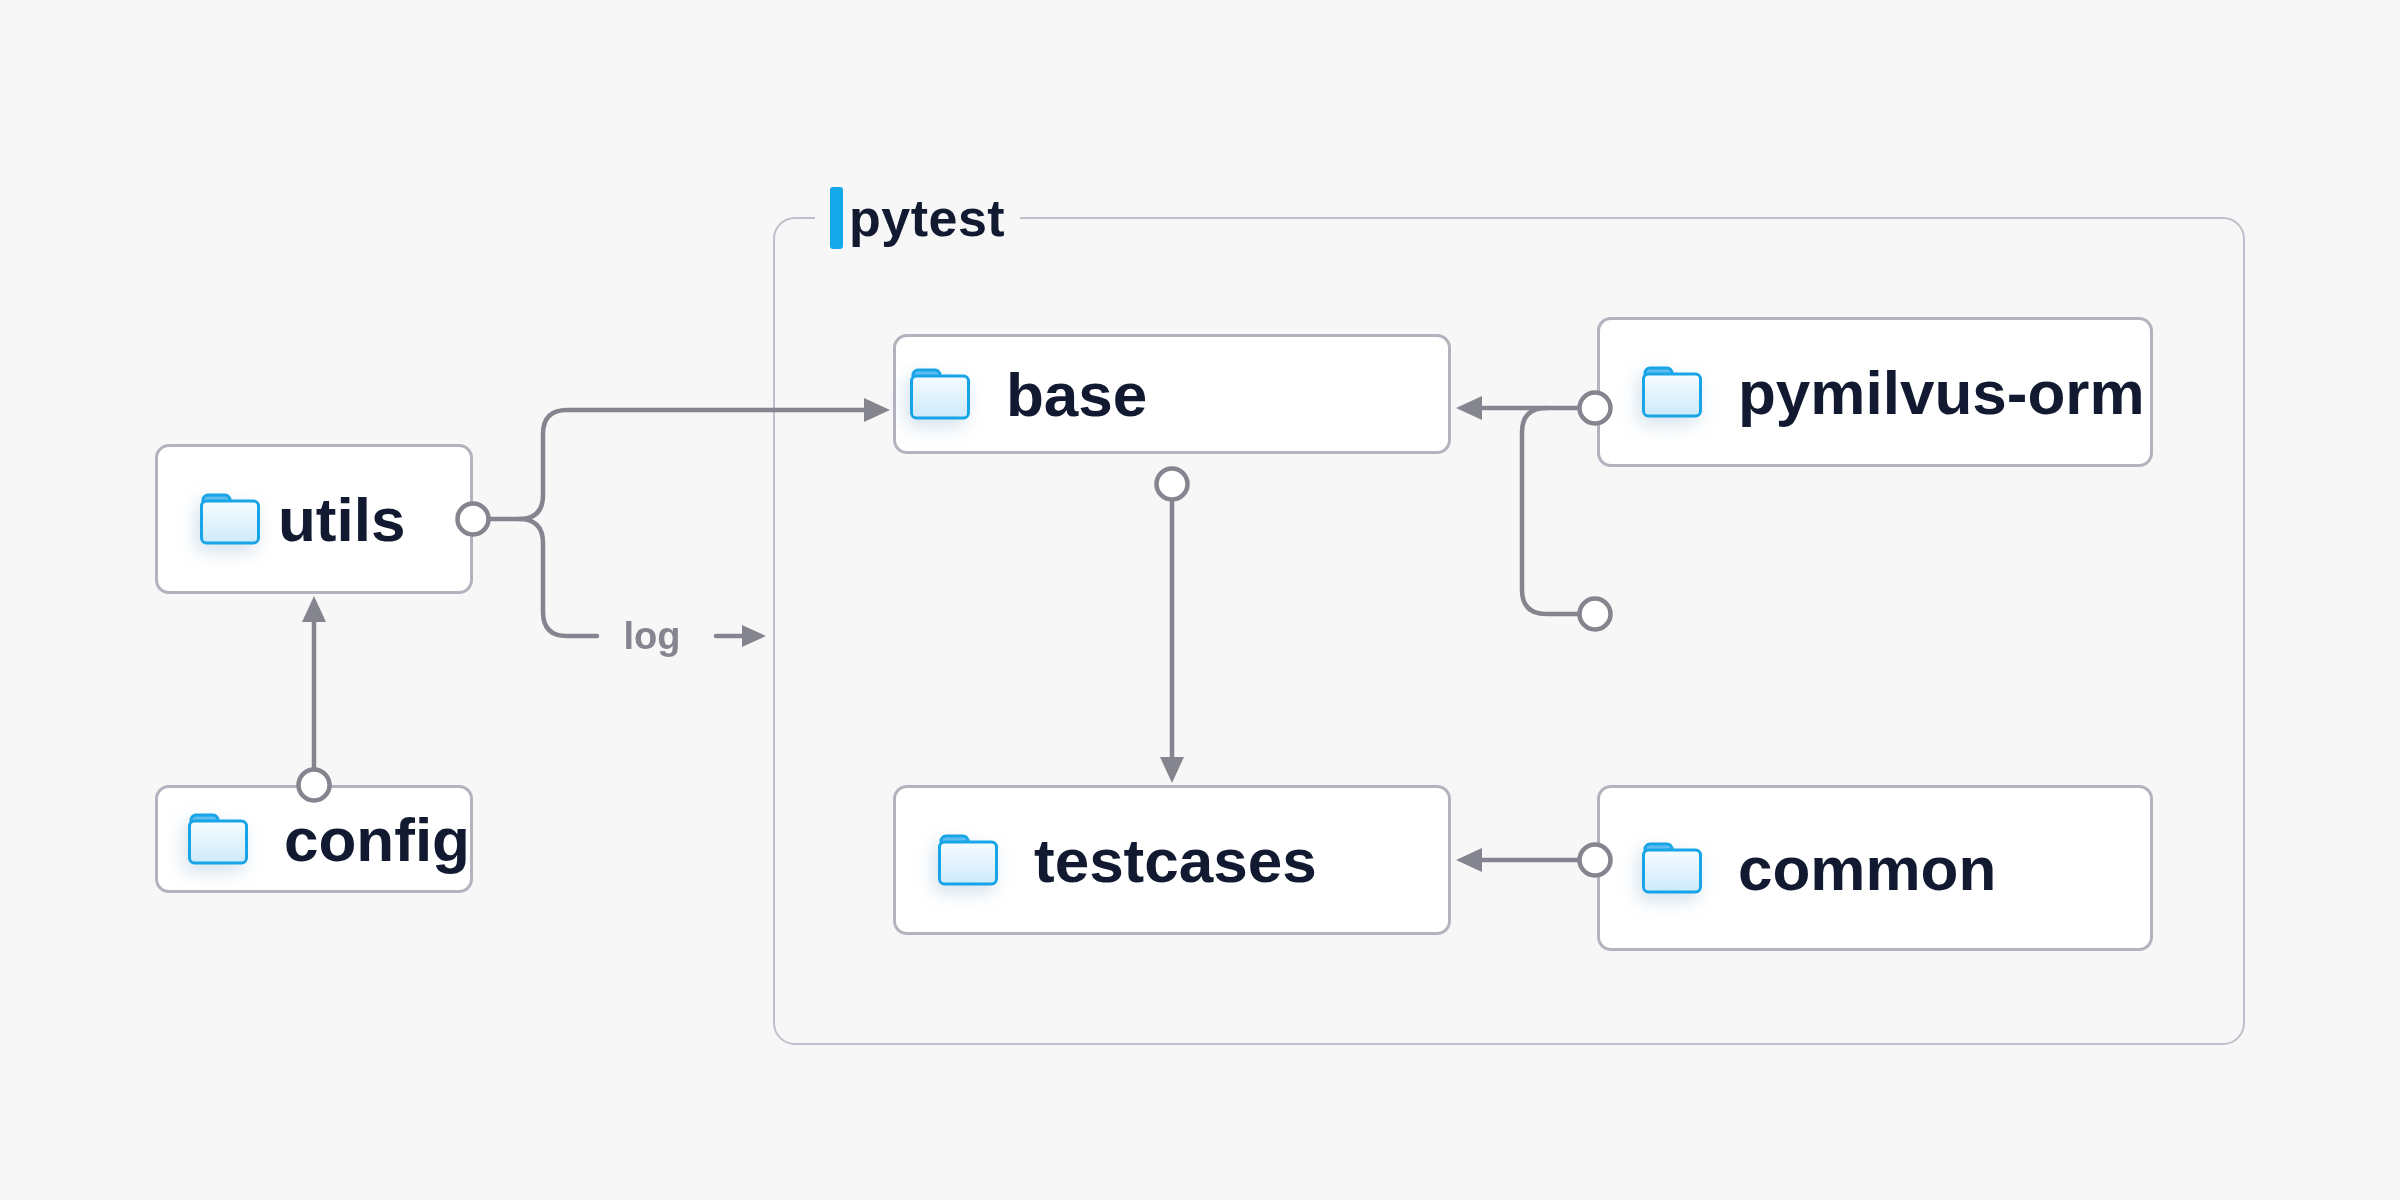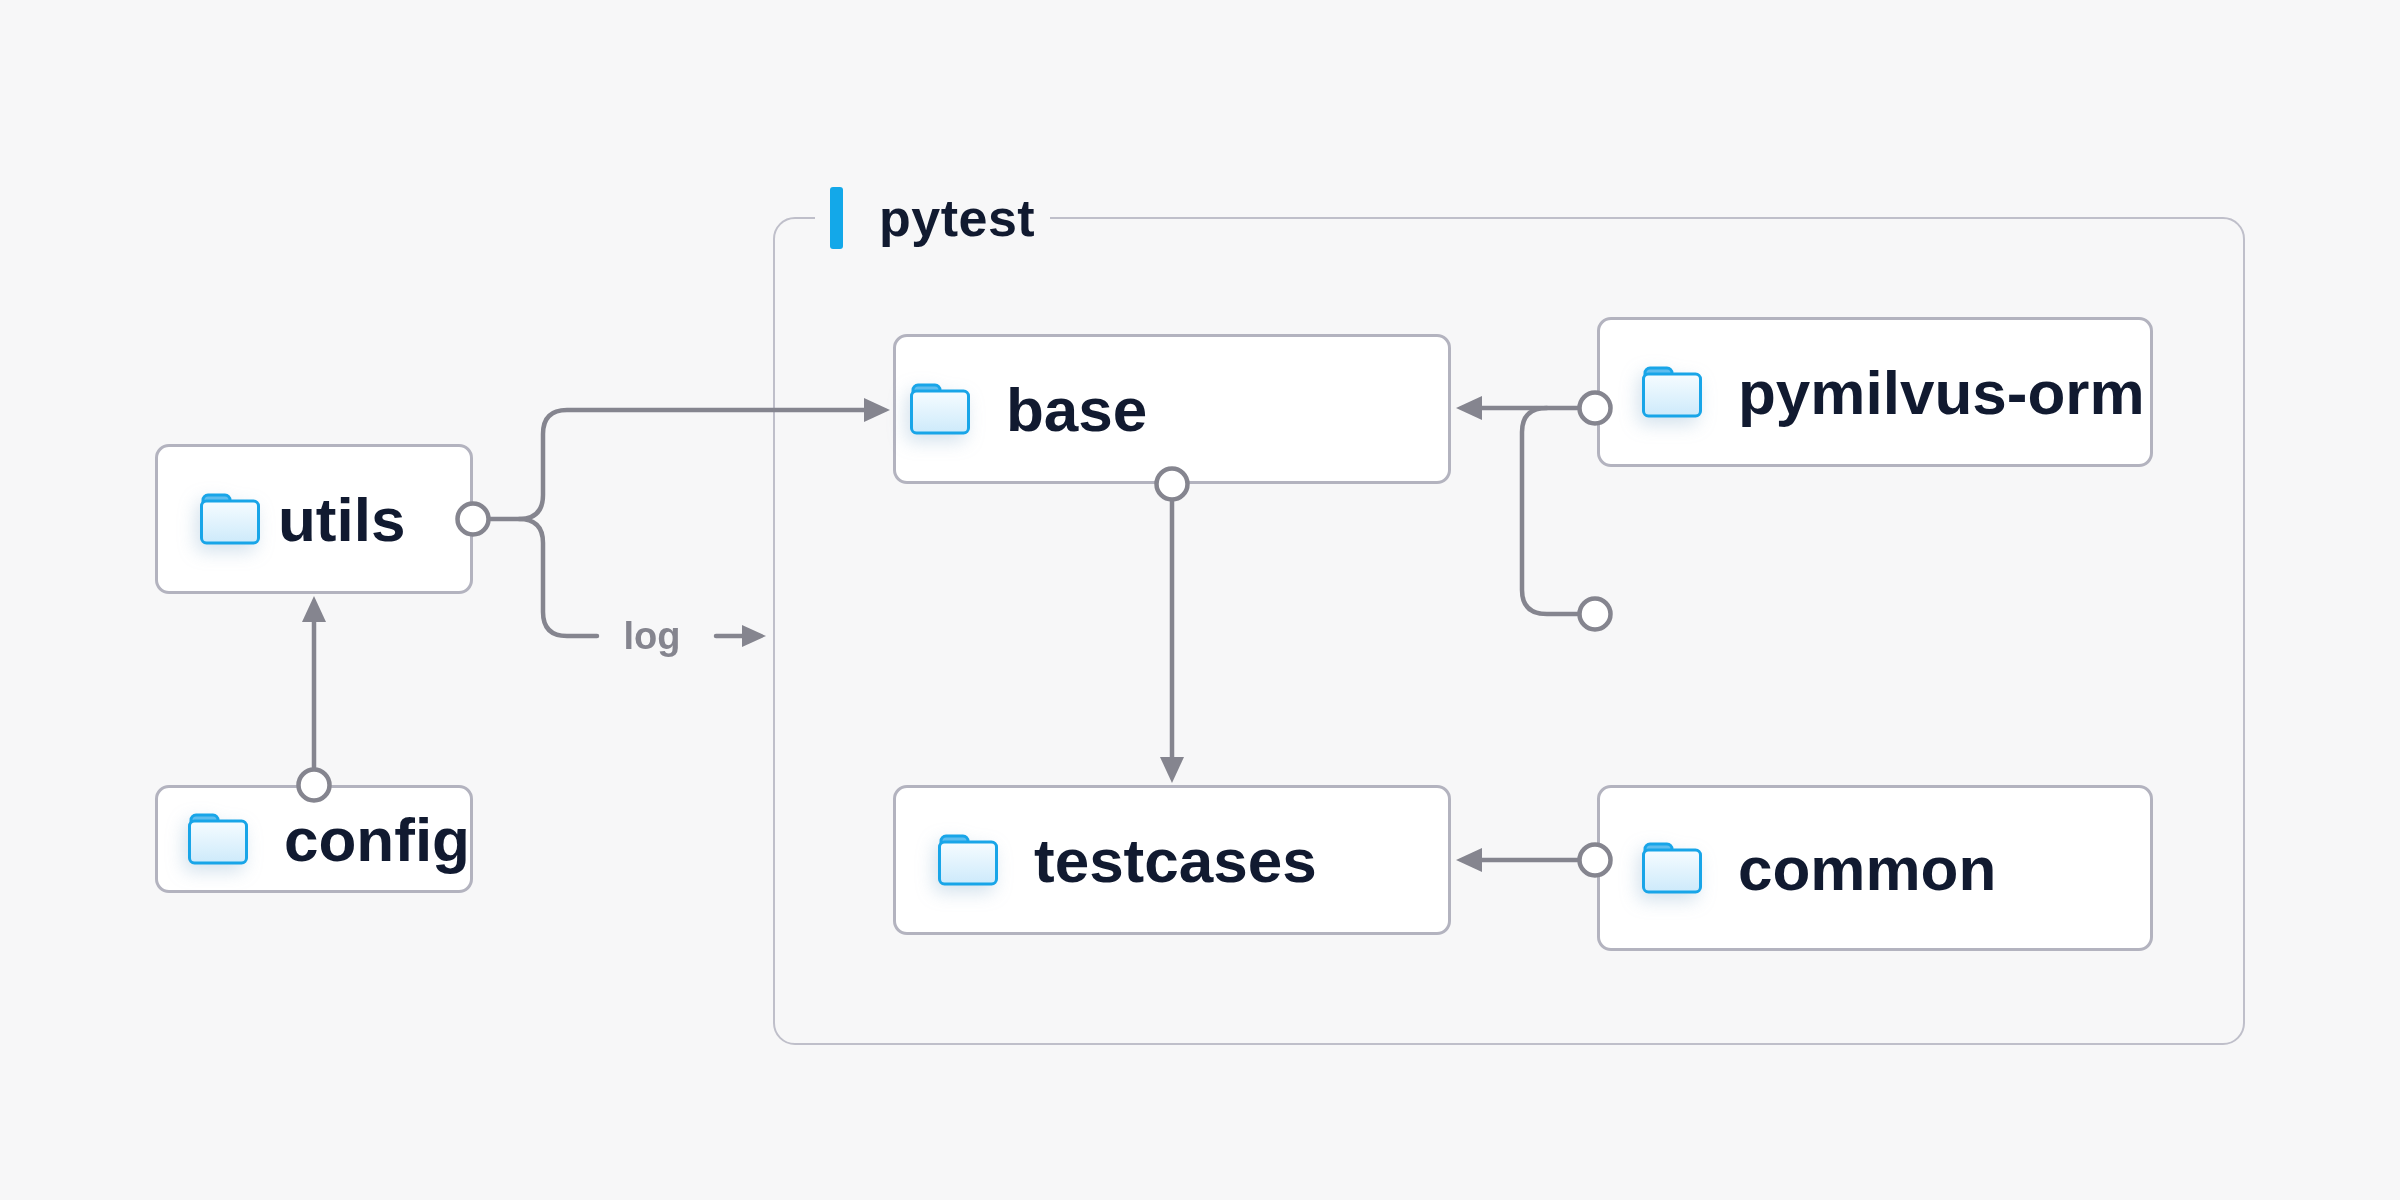--- a/index.html
+++ b/index.html
@@ -8,40 +8,40 @@
     background:#f7f7f8; overflow:hidden;
     font-family:"Liberation Sans", sans-serif;
   }
   
   .group {
     position:absolute; left:773px; top:217px; width:1472px; height:828px;
     border:2.5px solid #bfbfca; border-radius:22px; box-sizing:border-box;
   }
   .group-label {
     position:absolute; top:-34px; left:40px; height:66px;
-    display:flex; align-items:center; gap:36px;
+    display:flex; align-items:center; gap:6px;
     background:#f7f7f8; padding:0 15px;
   }
   .group-label .bar { width:13px; height:62px; background:#13a8e9; border-radius:3px; }
   .group-label .txt { font-size:52px; font-weight:700; color:#111a30; letter-spacing:0.5px; }
 
   
   .node {
     position:absolute; background:#ffffff;
     border:3px solid #b3b3bf; border-radius:14px;
     display:flex; align-items:center; gap:34px;
     padding-left:40px; box-sizing:border-box;
   }
   .node .label { font-size:62px; font-weight:700; color:#111a30; white-space:nowrap; }
   .folder { width:64px; height:56px; flex:0 0 auto;
     filter:drop-shadow(-4px 7px 9px rgba(100,150,190,0.28)); }
 
   .n-utils        { left:155px;  top:444px; width:318px; height:150px;gap:16px; }
   .n-config       { left:155px;  top:785px; width:318px; height:108px;justify-content:flex-end; }
-  .n-base         { left:893px;  top:334px; width:558px; height:150px;padding-left:12px; }
+  .n-base         { left:893px;  top:334px; width:558px; height:120px;padding-left:12px; }
   .n-testcases    { left:893px;  top:785px; width:558px; height:150px; }
   .n-pymilvus-orm { left:1597px; top:317px; width:556px; height:150px; }
   .n-check        { left:1597px; top:539px; width:556px; height:150px; }
   .n-common       { left:1597px; top:785px; width:556px; height:166px; }
 
   
   .wires { position:absolute; left:0; top:0; width:2400px; height:1200px; pointer-events:none; }
   .wires path { stroke:#85858f; stroke-width:4.5; fill:none; stroke-linecap:round; }
   .wires polygon { fill:#85858f; stroke:none; }
   .wires circle { fill:#ffffff; stroke:#85858f; stroke-width:4.5; }

